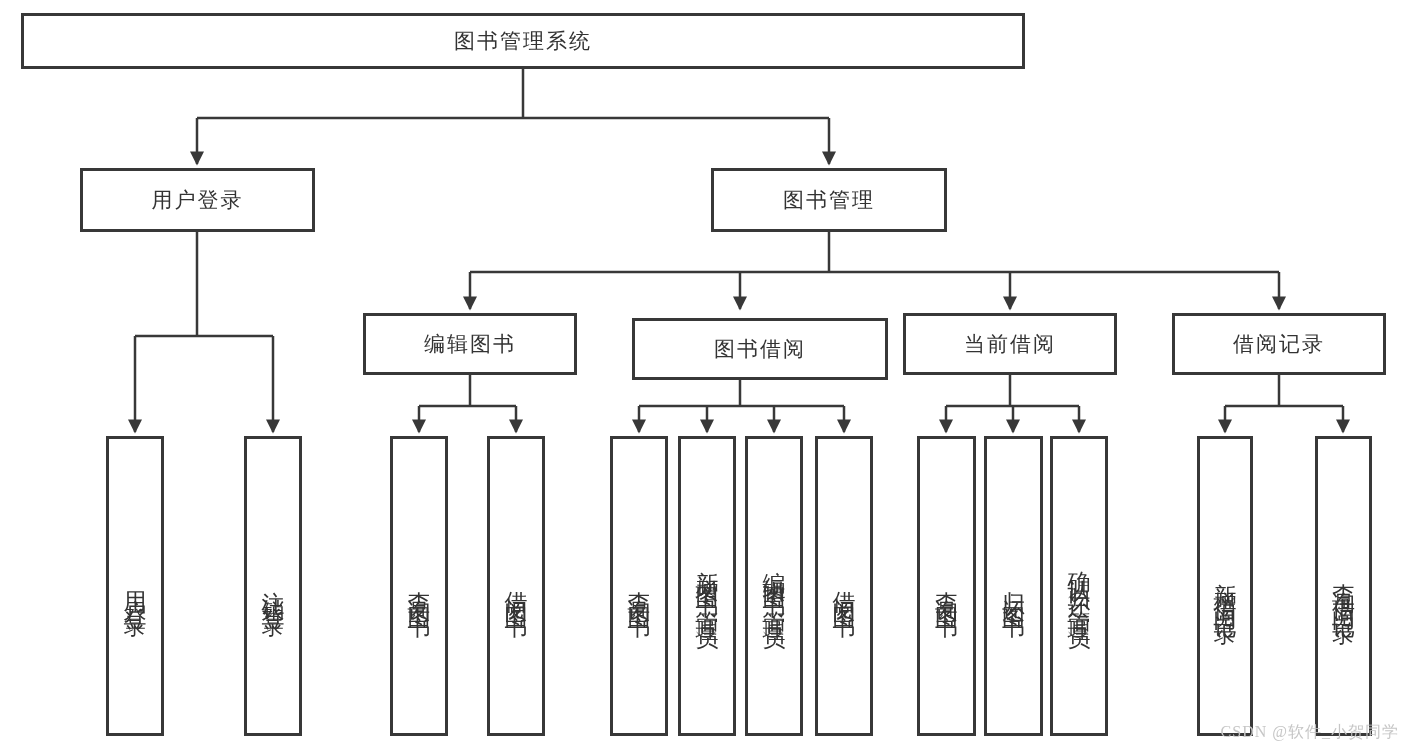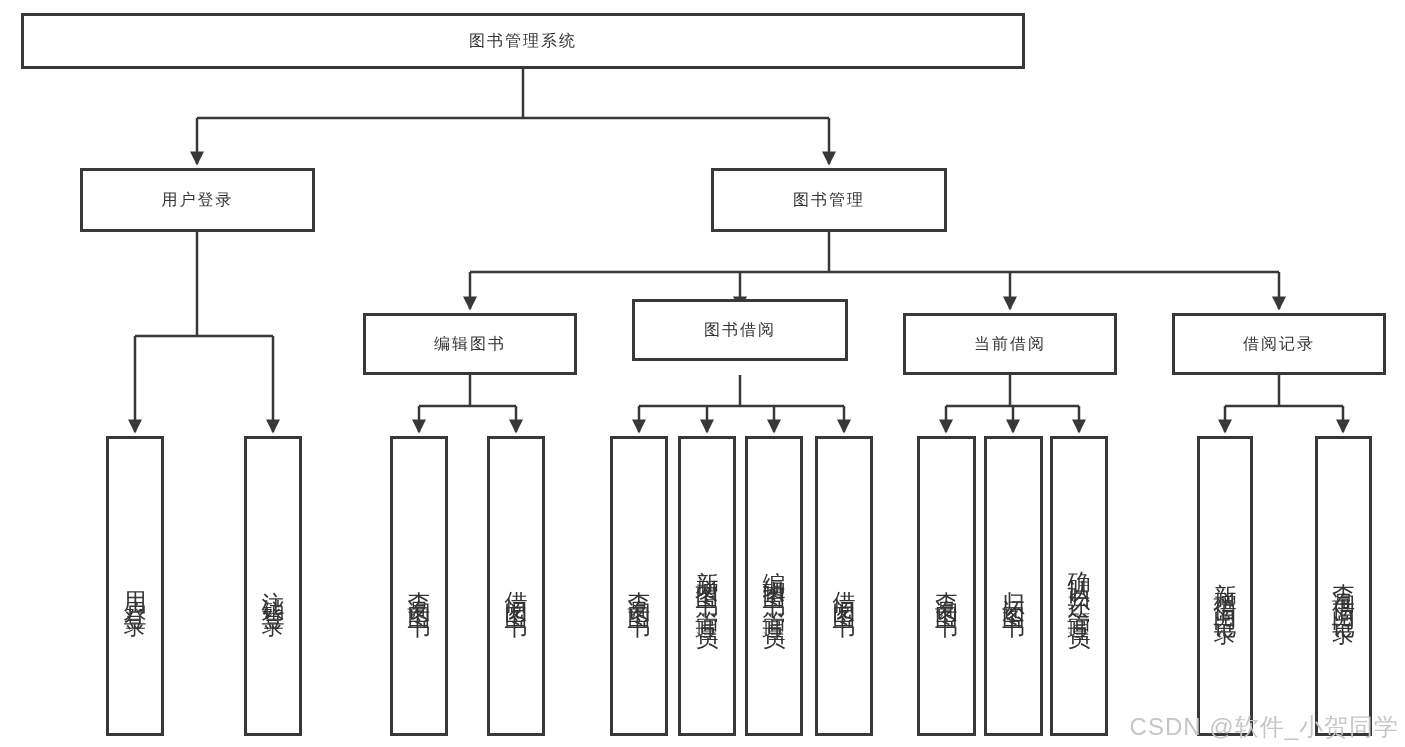--- a/index.html
+++ b/index.html
@@ -7,29 +7,29 @@
     width:1405px;height:747px;position:relative;background:#ffffff;
     font-family:"Liberation Sans",sans-serif;color:#333333;overflow:hidden;
   }
   .stage{position:absolute;left:0;top:0;width:1405px;height:747px;}
   svg.wires{position:absolute;left:0;top:0;width:1405px;height:747px;}
   .box{
     position:absolute;background:#ffffff;border:3px solid #383838;
     box-sizing:border-box;display:flex;align-items:center;justify-content:center;
     text-align:center;
   }
-  .h{font-size:16px;letter-spacing:2px;white-space:nowrap;}
+  .h{font-size:21px;letter-spacing:2px;white-space:nowrap;}
   .v{
     writing-mode:vertical-rl;text-orientation:mixed;
     font-size:23px;letter-spacing:8px;line-height:1;
     padding-top:6px;
   }
   .watermark{
     position:absolute;right:6px;bottom:4px;
-    font-size:24px;letter-spacing:1px;color:#c6c6c6;white-space:nowrap;
+    font-size:16px;letter-spacing:1px;color:#c6c6c6;white-space:nowrap;font-family:Liberation Serif, serif;
   }
 </style>
 </head>
 <body>
 
 <div class="stage">
 
   <svg class="wires" viewBox="0 0 1405 747" fill="none" stroke="#383838" stroke-width="2.5">
     <defs>
       <marker id="arrow" viewBox="0 0 10 10" refX="9" refY="5" markerWidth="7" markerHeight="5.6" orient="auto">
@@ -70,21 +70,21 @@
     <line x1="1225" y1="406" x2="1225" y2="432" marker-end="url(#arrow)"></line>
     <line x1="1343" y1="406" x2="1343" y2="432" marker-end="url(#arrow)"></line>
   </svg>
 
   <div class="box h" style="left:21px;top:13px;width:1004px;height:56px;">图书管理系统</div>
 
   <div class="box h" style="left:80px;top:168px;width:235px;height:64px;">用户登录</div>
   <div class="box h" style="left:711px;top:168px;width:236px;height:64px;">图书管理</div>
 
   <div class="box h" style="left:363px;top:313px;width:214px;height:62px;">编辑图书</div>
-  <div class="box h" style="left:632px;top:299px;width:216px;height:62px;">图书借阅</div>
+  <div class="box h" style="left:632px;top:318px;width:256px;height:62px;">图书借阅</div>
   <div class="box h" style="left:903px;top:313px;width:214px;height:62px;text-align:right;">当前借阅</div>
   <div class="box h" style="left:1172px;top:313px;width:214px;height:62px;">借阅记录</div>
 
   <div class="box v" style="left:106px;top:436px;width:58px;height:300px;">用户登录</div>
   <div class="box v" style="left:244px;top:436px;width:58px;height:300px;">注销登录</div>
 
   <div class="box v" style="left:390px;top:436px;width:58px;height:300px;">查询图书</div>
   <div class="box v" style="left:487px;top:436px;width:58px;height:300px;">借阅图书</div>
 
   <div class="box v" style="left:610px;top:436px;width:58px;height:300px;">查询图书</div>

